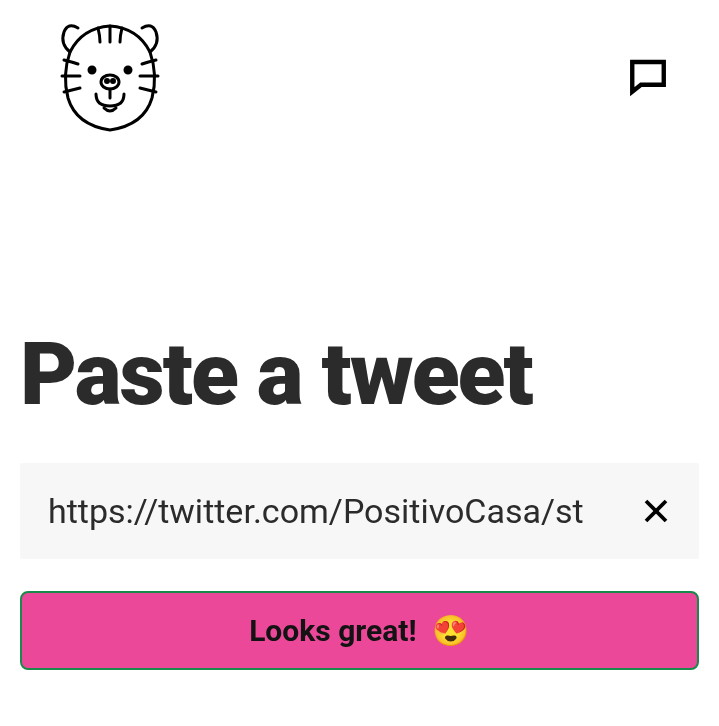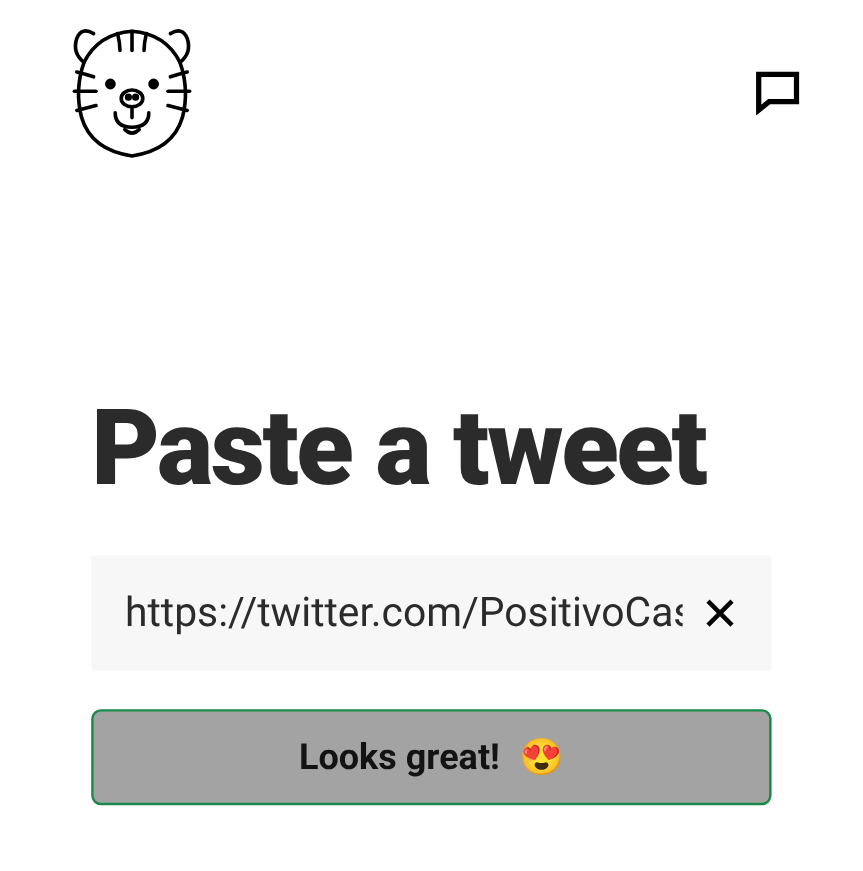--- a/index.html
+++ b/index.html
@@ -34,21 +34,21 @@
     
     .chat-icon {
       width: 42px;
       height: 42px;
       stroke: #000;
       stroke-width: 2.5;
       fill: none;
     }
     
     .content {
-      padding: 0 76px;
+      padding: 0 20px;
       margin-top: 185px;
     }
     
     .heading {
       font-size: 88px;
       font-weight: 900;
       color: #2b2b2b;
       letter-spacing: -2px;
       line-height: 1;
       margin-bottom: 45px;
@@ -89,21 +89,21 @@
     
     .clear-icon {
       width: 30px;
       height: 30px;
       stroke: #000;
       stroke-width: 3;
     }
     
     .submit-button {
       width: 100%;
-      background: #a3a3a3;
+      background: #ec4899;
       border: 2px solid #1a8a4a;
       border-radius: 8px;
       padding: 20px;
       font-size: 30px;
       font-weight: 700;
       color: #131313;
       cursor: pointer;
       display: flex;
       align-items: center;
       justify-content: center;

